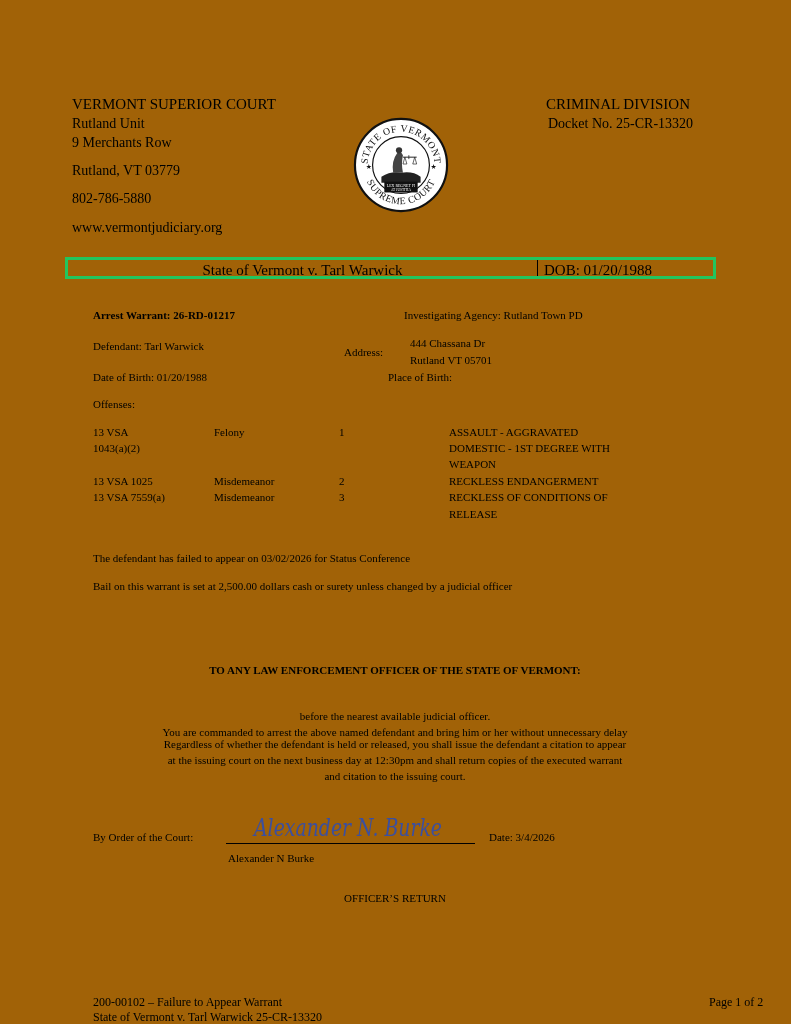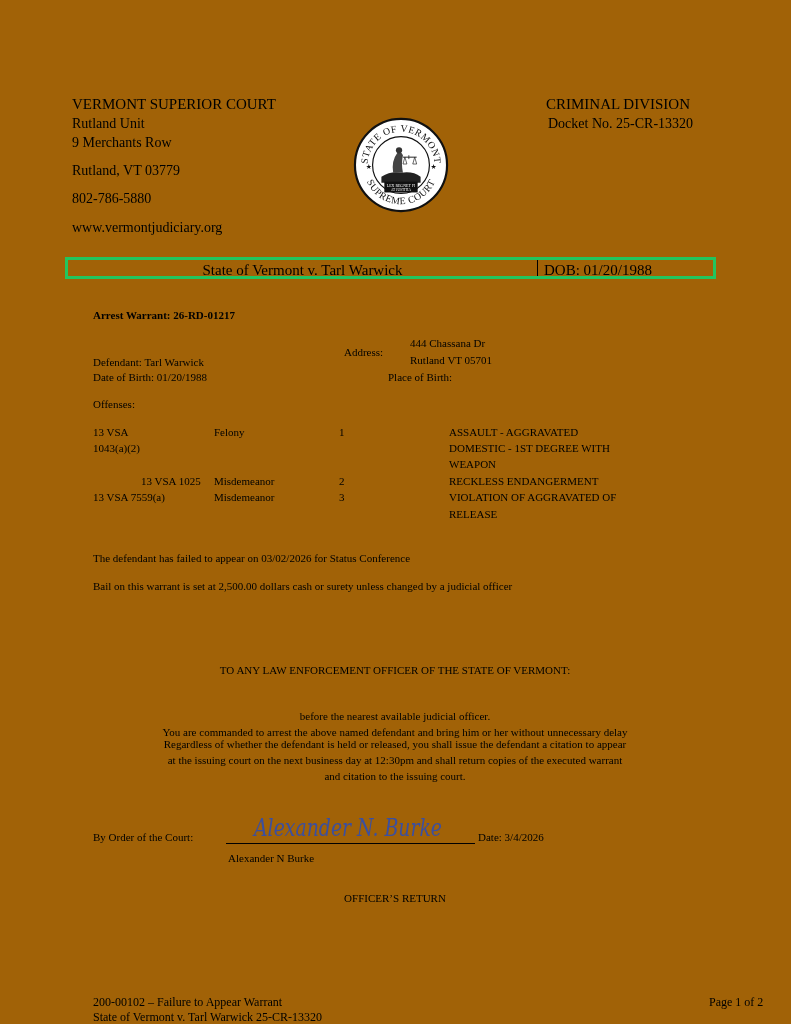--- a/index.html
+++ b/index.html
@@ -78,72 +78,73 @@
     <text x="50" y="72" font-size="4" fill="#fff" text-anchor="middle" font-family="Liberation Serif, serif">LEX REGNET FI</text>
     <text x="50" y="76.5" font-size="3.6" fill="#fff" text-anchor="middle" font-family="Liberation Serif, serif">AT JUSTITIA</text>
   </svg>
 
   <div class="caption-box">
     <div class="caption-left">State of Vermont v. Tarl Warwick</div>
     <div class="caption-right">DOB: 01/20/1988</div>
   </div>
 
   <div class="abs t13 bold" style="left:93px; top:307px;">Arrest Warrant: 26-RD-01217</div>
+  <div class="abs t13" style="left:404px; top:307px;">Investigating Agency: Rutland Town PD</div>
 
-  <div class="abs t13" style="left:93px; top:338px;margin-top:16px;">Defendant: Tarl Warwick</div>
+  <div class="abs t13" style="left:93px; top:338px;">Defendant: Tarl Warwick</div>
   <div class="abs t13" style="left:344px; top:344px;">Address:</div>
   <div class="abs t13" style="left:410px; top:335px;">444 Chassana Dr</div>
   <div class="abs t13" style="left:410px; top:352px;">Rutland VT  05701</div>
 
   <div class="abs t13" style="left:93px; top:369px;">Date of Birth: 01/20/1988</div>
   <div class="abs t13" style="left:344px; top:369px;margin-left:44px;">Place of Birth:</div>
 
   <div class="abs t13" style="left:93px; top:396px;">Offenses:</div>
 
   <div>
     <div class="abs t13" style="left:93px; top:424px;">13 VSA</div>
     <div class="abs t13" style="left:93px; top:440px;">1043(a)(2)</div>
     <div class="abs t13" style="left:214px; top:424px;">Felony</div>
     <div class="abs t13" style="left:339px; top:424px;">1</div>
     <div class="abs t13" style="left:449px; top:424px;">ASSAULT - AGGRAVATED</div>
     <div class="abs t13" style="left:449px; top:440px;">DOMESTIC - 1ST DEGREE WITH</div>
     <div class="abs t13" style="left:449px; top:456px;">WEAPON</div>
   </div>
 
   <div>
-    <div class="abs t13" style="left:93px; top:473px;margin-left:48px;">13 VSA 1025</div>
+    <div class="abs t13" style="left:93px; top:473px;">13 VSA 1025</div>
     <div class="abs t13" style="left:214px; top:473px;">Misdemeanor</div>
     <div class="abs t13" style="left:339px; top:473px;">2</div>
     <div class="abs t13" style="left:449px; top:473px;">RECKLESS ENDANGERMENT</div>
   </div>
 
   <div>
     <div class="abs t13" style="left:93px; top:489px;">13 VSA 7559(a)</div>
     <div class="abs t13" style="left:214px; top:489px;">Misdemeanor</div>
     <div class="abs t13" style="left:339px; top:489px;">3</div>
-    <div class="abs t13" style="left:449px; top:489px;">VIOLATION OF AGGRAVATED OF</div>
+    <div class="abs t13" style="left:449px; top:489px;">RECKLESS OF CONDITIONS OF</div>
     <div class="abs t13" style="left:449px; top:506px;">RELEASE</div>
   </div>
 
   <div class="abs t13" style="left:93px; top:550px;">The defendant has failed to appear on 03/02/2026 for Status Conference</div>
   <div class="abs t13" style="left:93px; top:578px;">Bail on this warrant is set at  2,500.00 dollars cash or surety unless changed by a judicial officer</div>
 
-  <div class="center-block t13" style="top:662px;">TO ANY LAW ENFORCEMENT OFFICER OF THE STATE OF VERMONT:</div>
+  <div class="center-block t13" style="top:662px;font-weight:bold;">TO ANY LAW ENFORCEMENT OFFICER OF THE STATE OF VERMONT:</div>
   <div class="center-block t13" style="top:690px;margin-top:34px;">You are commanded to arrest the above named defendant and bring him or her without unnecessary delay</div>
   <div class="center-block t13" style="top:736px;">Regardless of whether the defendant is held or released, you shall issue the defendant a citation to appear</div>
   <div class="center-block t13" style="top:708px;">before the nearest available judicial officer.</div>
   <div class="center-block t13" style="top:752px;">at the issuing court on the next business day at 12:30pm and shall return copies of the executed warrant</div>
   <div class="center-block t13" style="top:768px;">and citation to the issuing court.</div>
 
   <div class="abs t13" style="left:93px; top:829px;">By Order of the Court:</div>
   <svg class="sig" viewBox="0 0 200 40">
     <text x="4" y="28" font-family="DejaVu Serif, serif" font-style="italic" font-size="24" fill="#3b4fa0" textLength="188" lengthAdjust="spacingAndGlyphs">Alexander N. Burke</text>
   </svg>
   <div class="sig-line"></div>
-  <div class="abs t13" style="left:478px; top:829px;">Date: 3/4/2026</div>
+  <div class="abs t13" style="left:489px; top:829px;">Date: 3/4/2026</div>
   <div class="abs t13" style="left:228px; top:850px;">Alexander N Burke</div>
 
   <div class="center-block t13" style="top:890px; left:85px; width:620px;">OFFICER’S RETURN</div>
 
   <div class="abs t12" style="left:93px; top:995px;">200-00102 – Failure to Appear Warrant</div>
   <div class="abs t12" style="left:93px; top:1010px;">State of Vermont v. Tarl Warwick 25-CR-13320</div>
   <div class="abs t12" style="left:709px; top:995px;">Page 1 of 2</div>
 
 </div>
 

